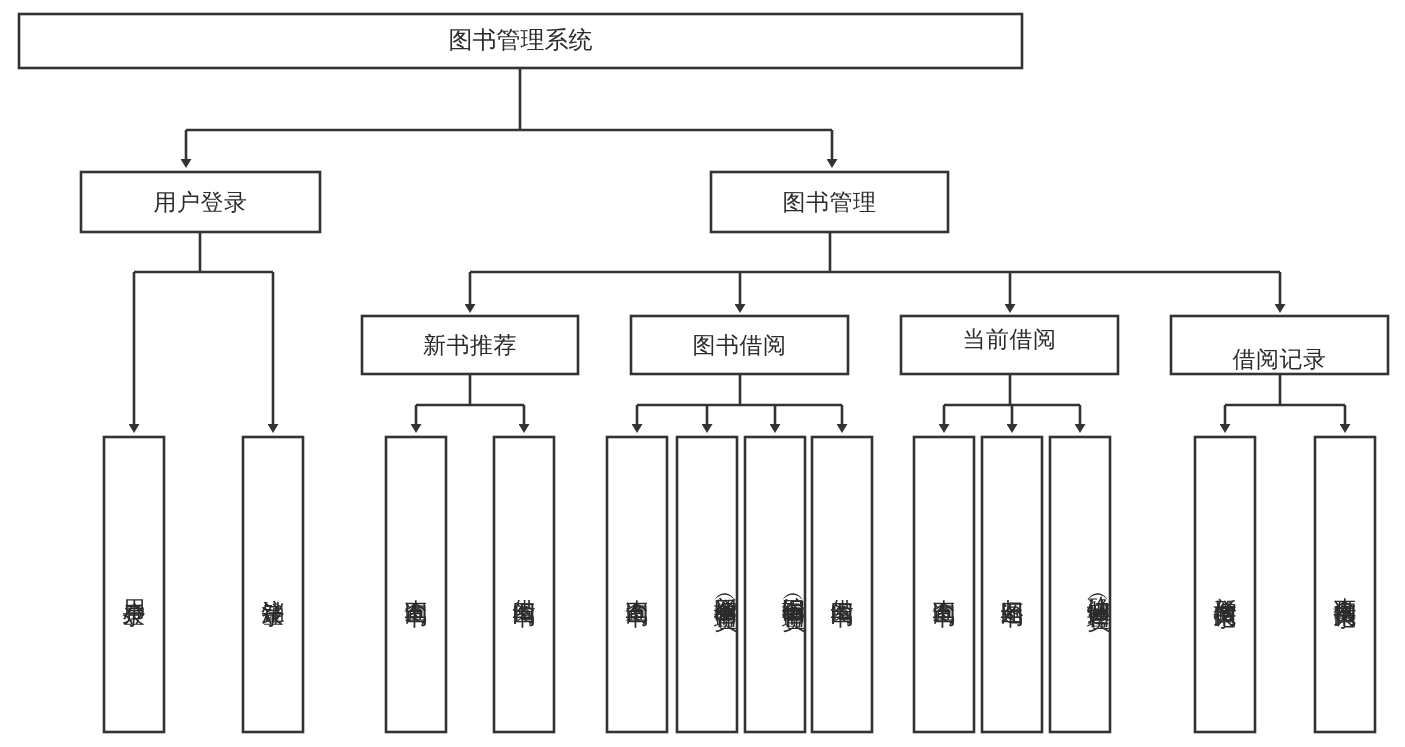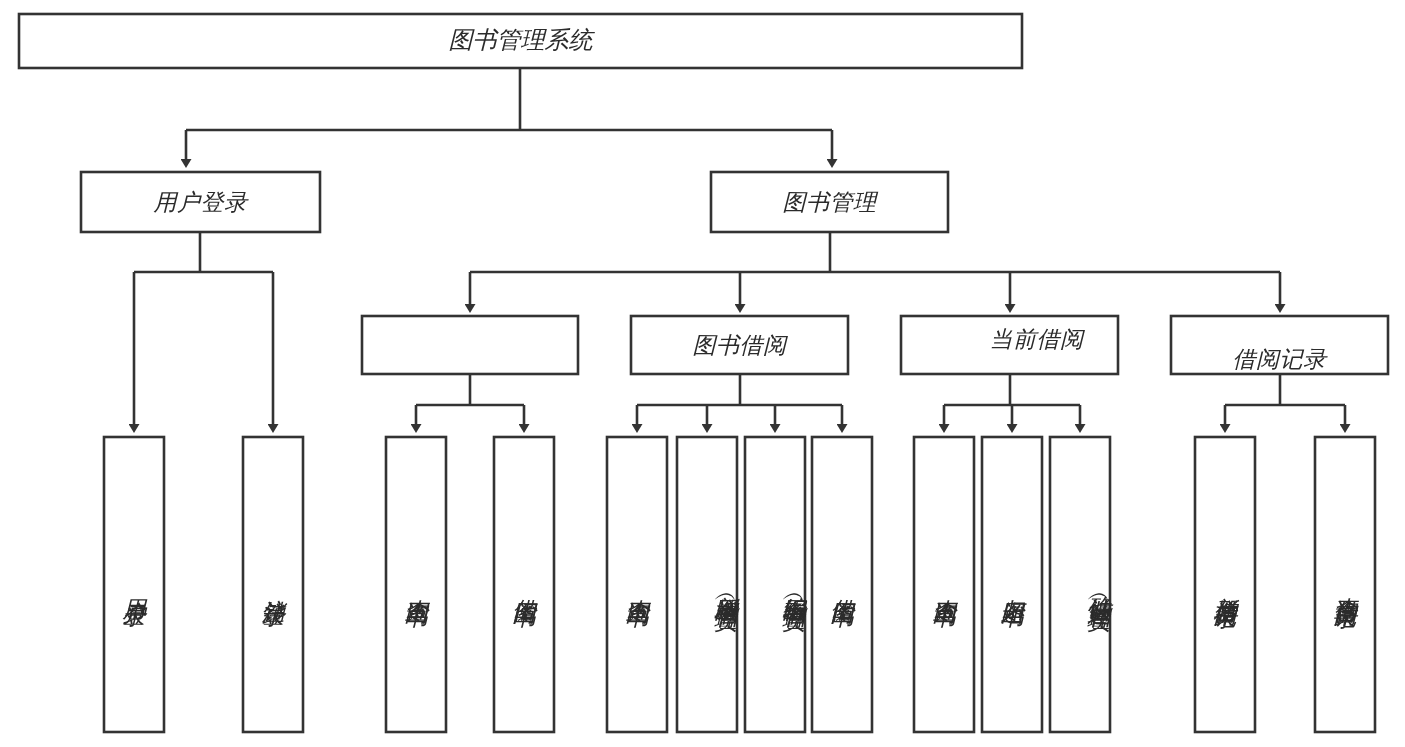--- a/index.html
+++ b/index.html
@@ -45,21 +45,20 @@
   .node-label {
     position: absolute;
     display: flex;
     align-items: center;
     justify-content: center;
     color: #2b2b2b;
     text-align: center;
     line-height: 1.22;
     pointer-events: none;
     white-space: nowrap;
-    font-style: italic;
   }
   .horiz-label {
     font-size: 23px;
     letter-spacing: 0.5px;
   }
   .root-label {
     font-size: 24px;
   }
   .vert-label {
     writing-mode: vertical-rl;
@@ -178,22 +177,23 @@
 
     <rect class="node-box" x="1195" y="437" width="60" height="295"></rect>
     <rect class="node-box" x="1315" y="437" width="60" height="295"></rect>
   </svg>
 
   <div class="node-label root-label" style="left:19px; top:14px; width:1003px; height:54px;">图书管理系统</div>
 
   <div class="node-label horiz-label" style="left:81px; top:172px; width:239px; height:60px;">用户登录</div>
   <div class="node-label horiz-label" style="left:711px; top:172px; width:237px; height:60px;text-align:center;">图书管理</div>
 
+  <div class="node-label horiz-label" style="left:362px; top:316px; width:216px; height:58px;">新书推荐</div>
   <div class="node-label horiz-label" style="left:631px; top:316px; width:217px; height:58px;">图书借阅</div>
-  <div class="node-label horiz-label" style="left:901px; top:316px; width:217px; height:46px;padding-left:27px;">当前借阅</div>
+  <div class="node-label horiz-label" style="left:901px; top:316px; width:217px; height:46px;">当前借阅</div>
   <div class="node-label horiz-label" style="left:1171px; top:316px; width:217px; height:58px;margin-top:14px;">借阅记录</div>
 
   <div class="node-label vert-label centered" style="left:104px; top:437px; width:60px; height:295px;">用户登录</div>
   <div class="node-label vert-label centered" style="left:243px; top:437px; width:60px; height:295px;">注销登录</div>
 
   <div class="node-label vert-label centered" style="left:386px; top:437px; width:60px; height:295px;">查询图书</div>
   <div class="node-label vert-label centered" style="left:494px; top:437px; width:60px; height:295px;">借阅图书</div>
 
   <div class="node-label vert-label centered" style="left:607px; top:437px; width:60px; height:295px;">查询图书</div>
   <div class="node-label vert-label" style="left:677px; top:437px; width:60px; height:295px;">新增图书（管理员）</div>

